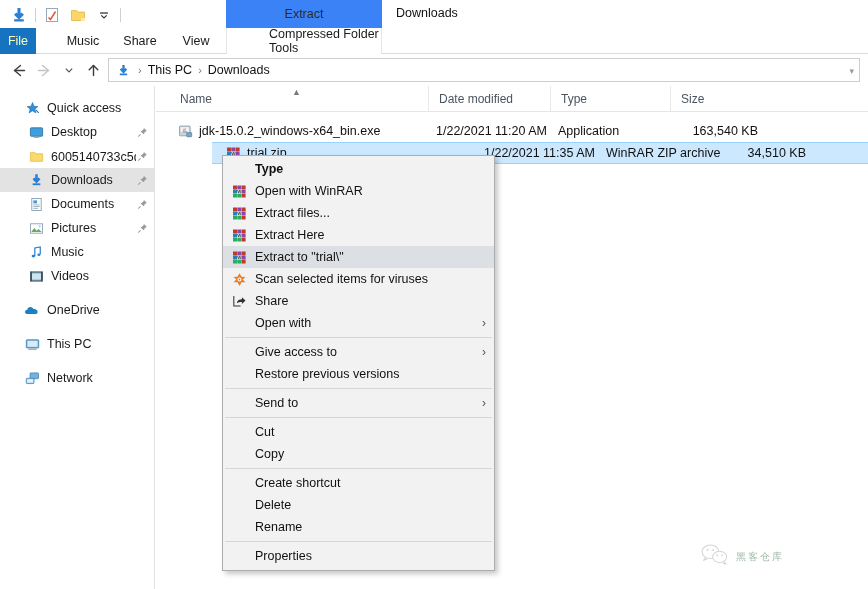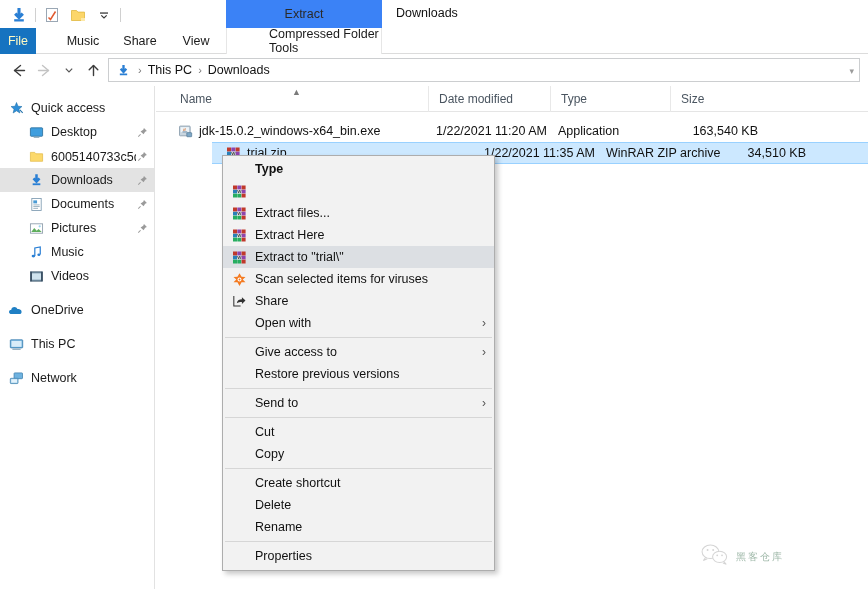--- a/index.html
+++ b/index.html
@@ -129,21 +129,21 @@
     flex: 0 0 20px;
   }
   .nav-label {
     white-space: nowrap; overflow: hidden; text-overflow: clip;
     flex: 1 1 auto; padding-left: 5px;
   }
   .pin {
     flex: 0 0 12px; width: 12px; height: 12px;
     display: flex; align-items: center; justify-content: center;
   }
-  .lvl0 { padding-left: 6px; }
+  .lvl0 { padding-left: 22px; }
   .lvl1 { padding-left: 26px; }
   .nav-gap { height: 10px; }
 
   
   .listarea {
     position: absolute; left: 156px; top: 86px; width: 712px; height: 503px;
     background: #ffffff;
   }
   .col-head {
     position: absolute; left: 0; top: 0; width: 712px; height: 26px;
@@ -544,20 +544,21 @@
             <rect x="9.6" y="1.5" width="4" height="4" fill="#c0392b"></rect>
           <rect x="1" y="5.8" width="4" height="3.6" fill="#2980b9"></rect>
             <rect x="5.3" y="5.8" width="4" height="3.6" fill="#ecf0f1"></rect>
             <rect x="9.6" y="5.8" width="4" height="3.6" fill="#8e44ad"></rect>
           <rect x="1" y="9.7" width="4" height="3.8" fill="#27ae60"></rect>
             <rect x="5.3" y="9.7" width="4" height="3.8" fill="#27ae60"></rect>
             <rect x="9.6" y="9.7" width="4" height="3.8" fill="#c0392b"></rect>
           <text x="7.3" y="9" font-size="4.4" fill="#333" text-anchor="middle" font-family="sans-serif" font-weight="bold">W</text>
         </svg>
       </span>
+      <span class="mi-lbl">Open with WinRAR</span>
     </div>
 
     <div class="mi">
       <span class="mi-ico">
         <svg width="15" height="15" viewBox="0 0 15 15">
           <rect x="1" y="1.5" width="4" height="4" fill="#c0392b"></rect>
             <rect x="5.3" y="1.5" width="4" height="4" fill="#8e44ad"></rect>
             <rect x="9.6" y="1.5" width="4" height="4" fill="#c0392b"></rect>
           <rect x="1" y="5.8" width="4" height="3.6" fill="#2980b9"></rect>
             <rect x="5.3" y="5.8" width="4" height="3.6" fill="#ecf0f1"></rect>

